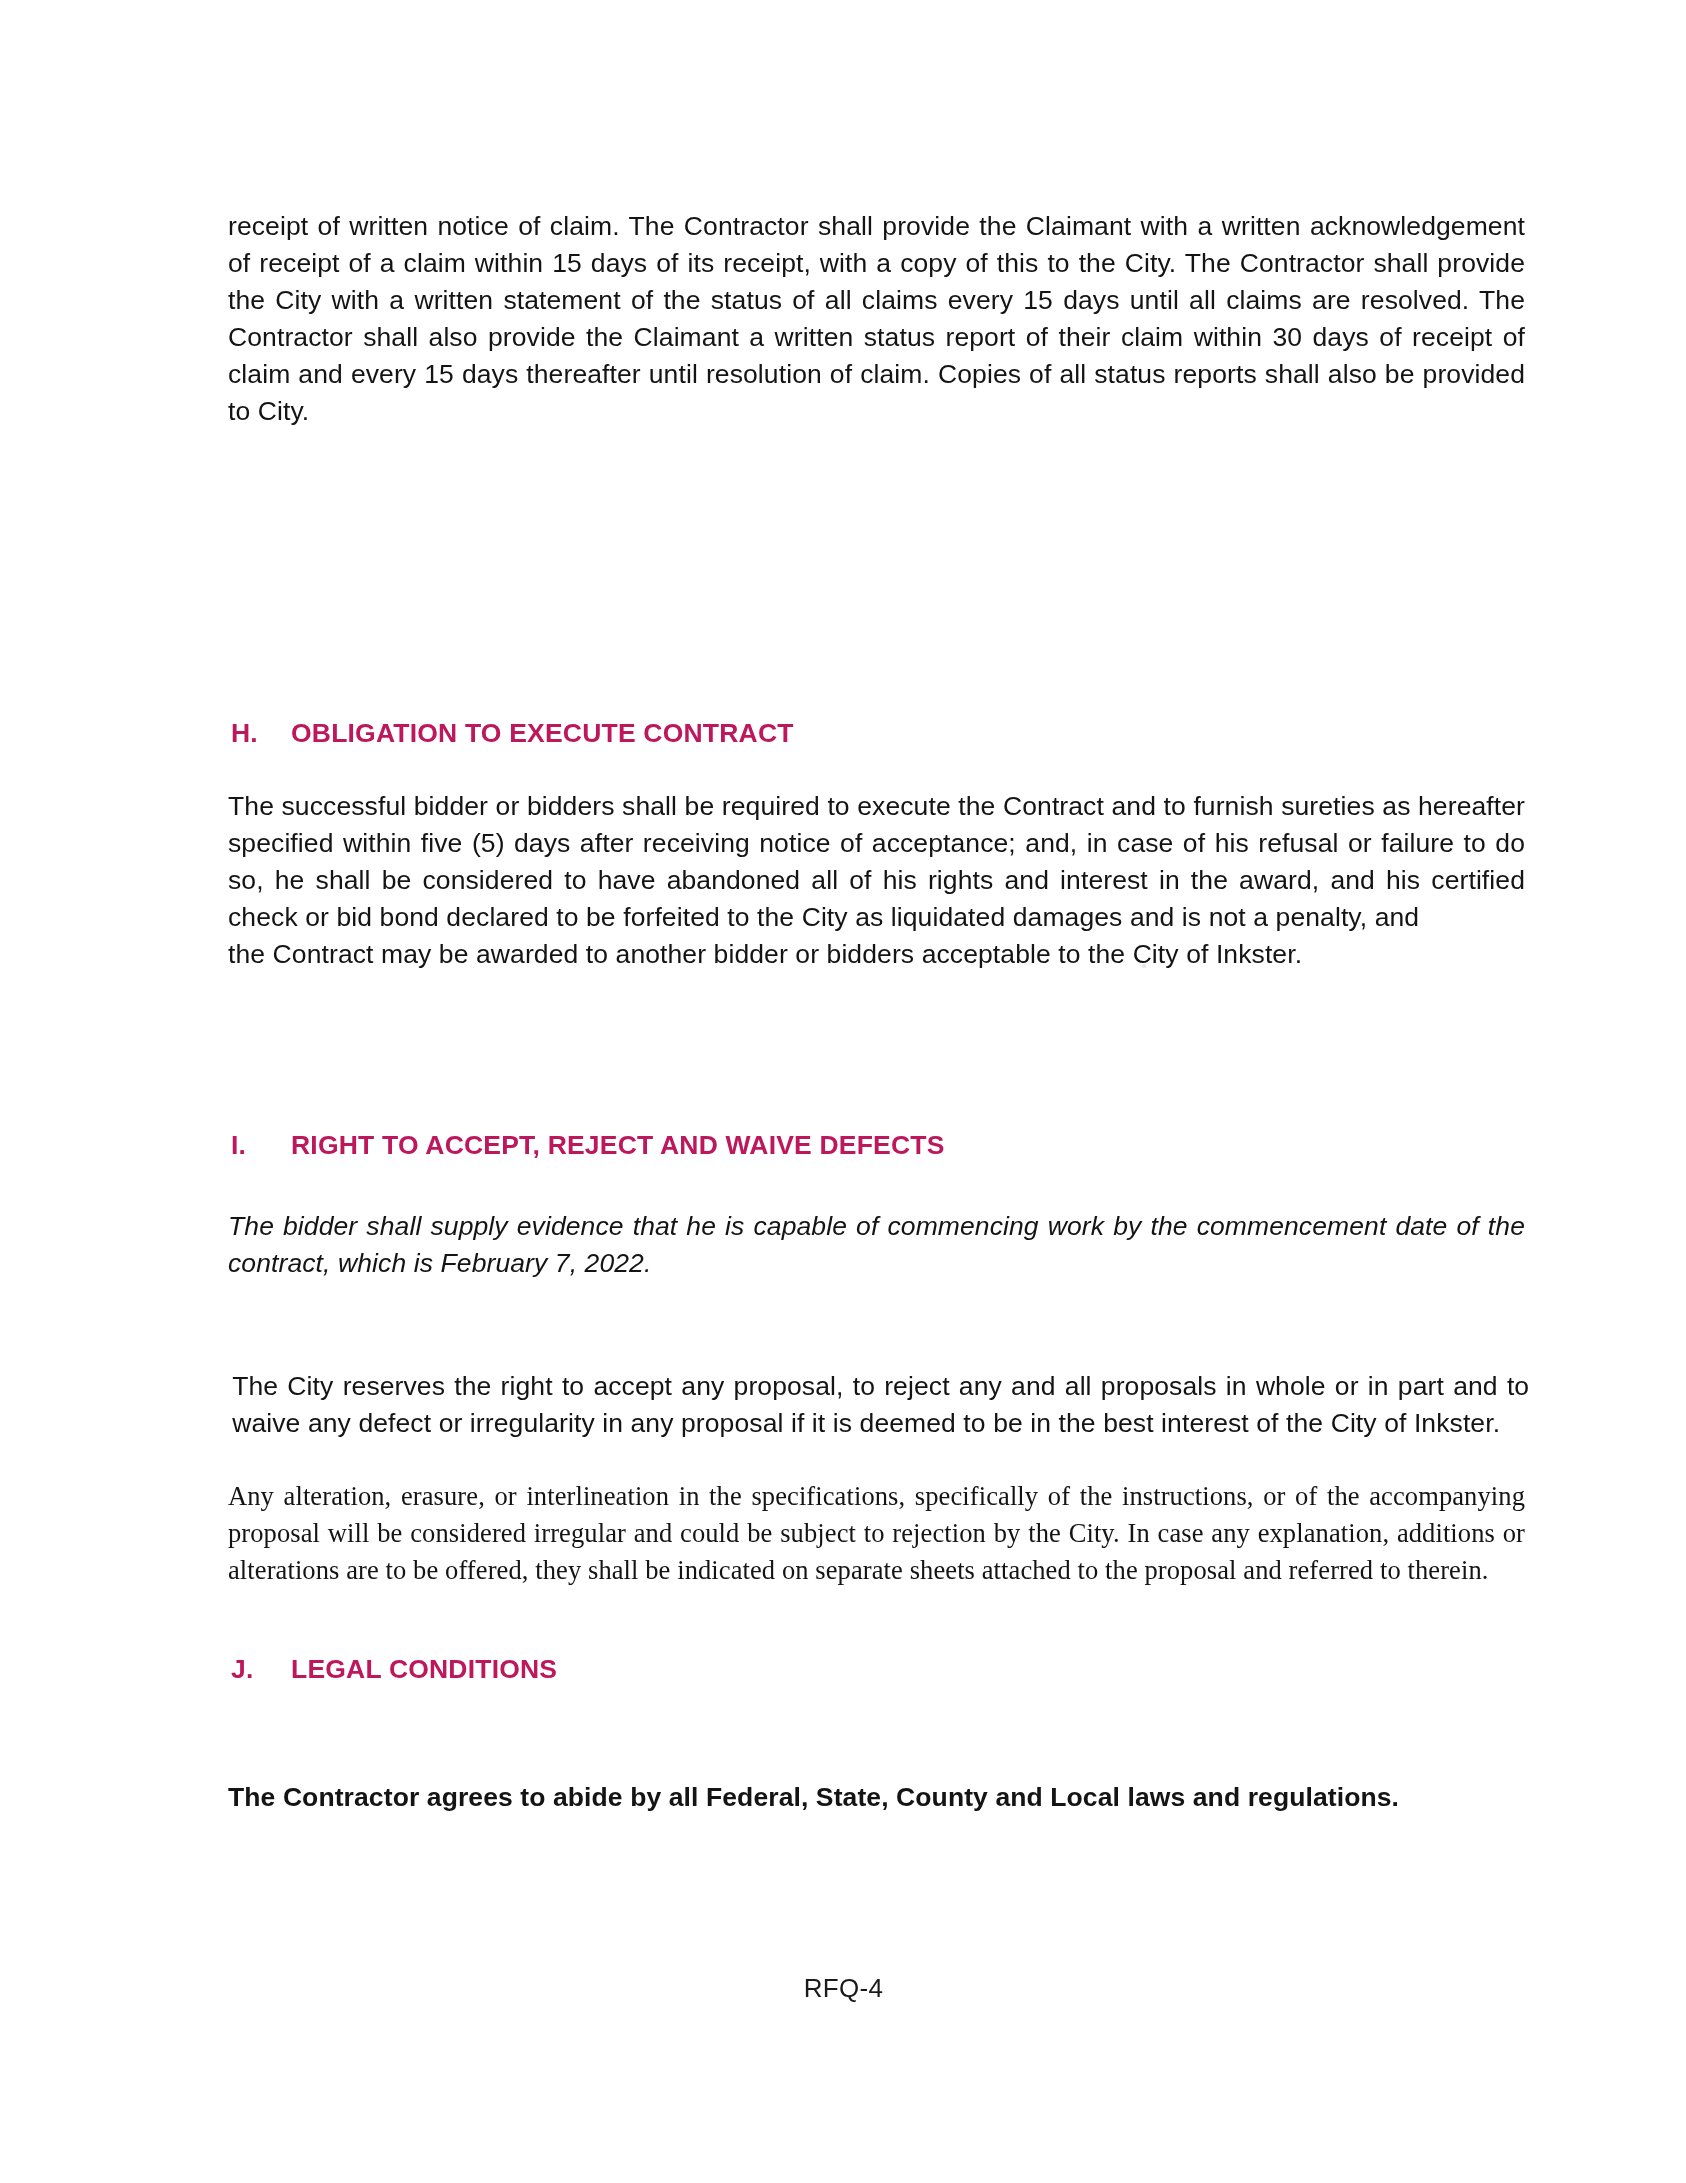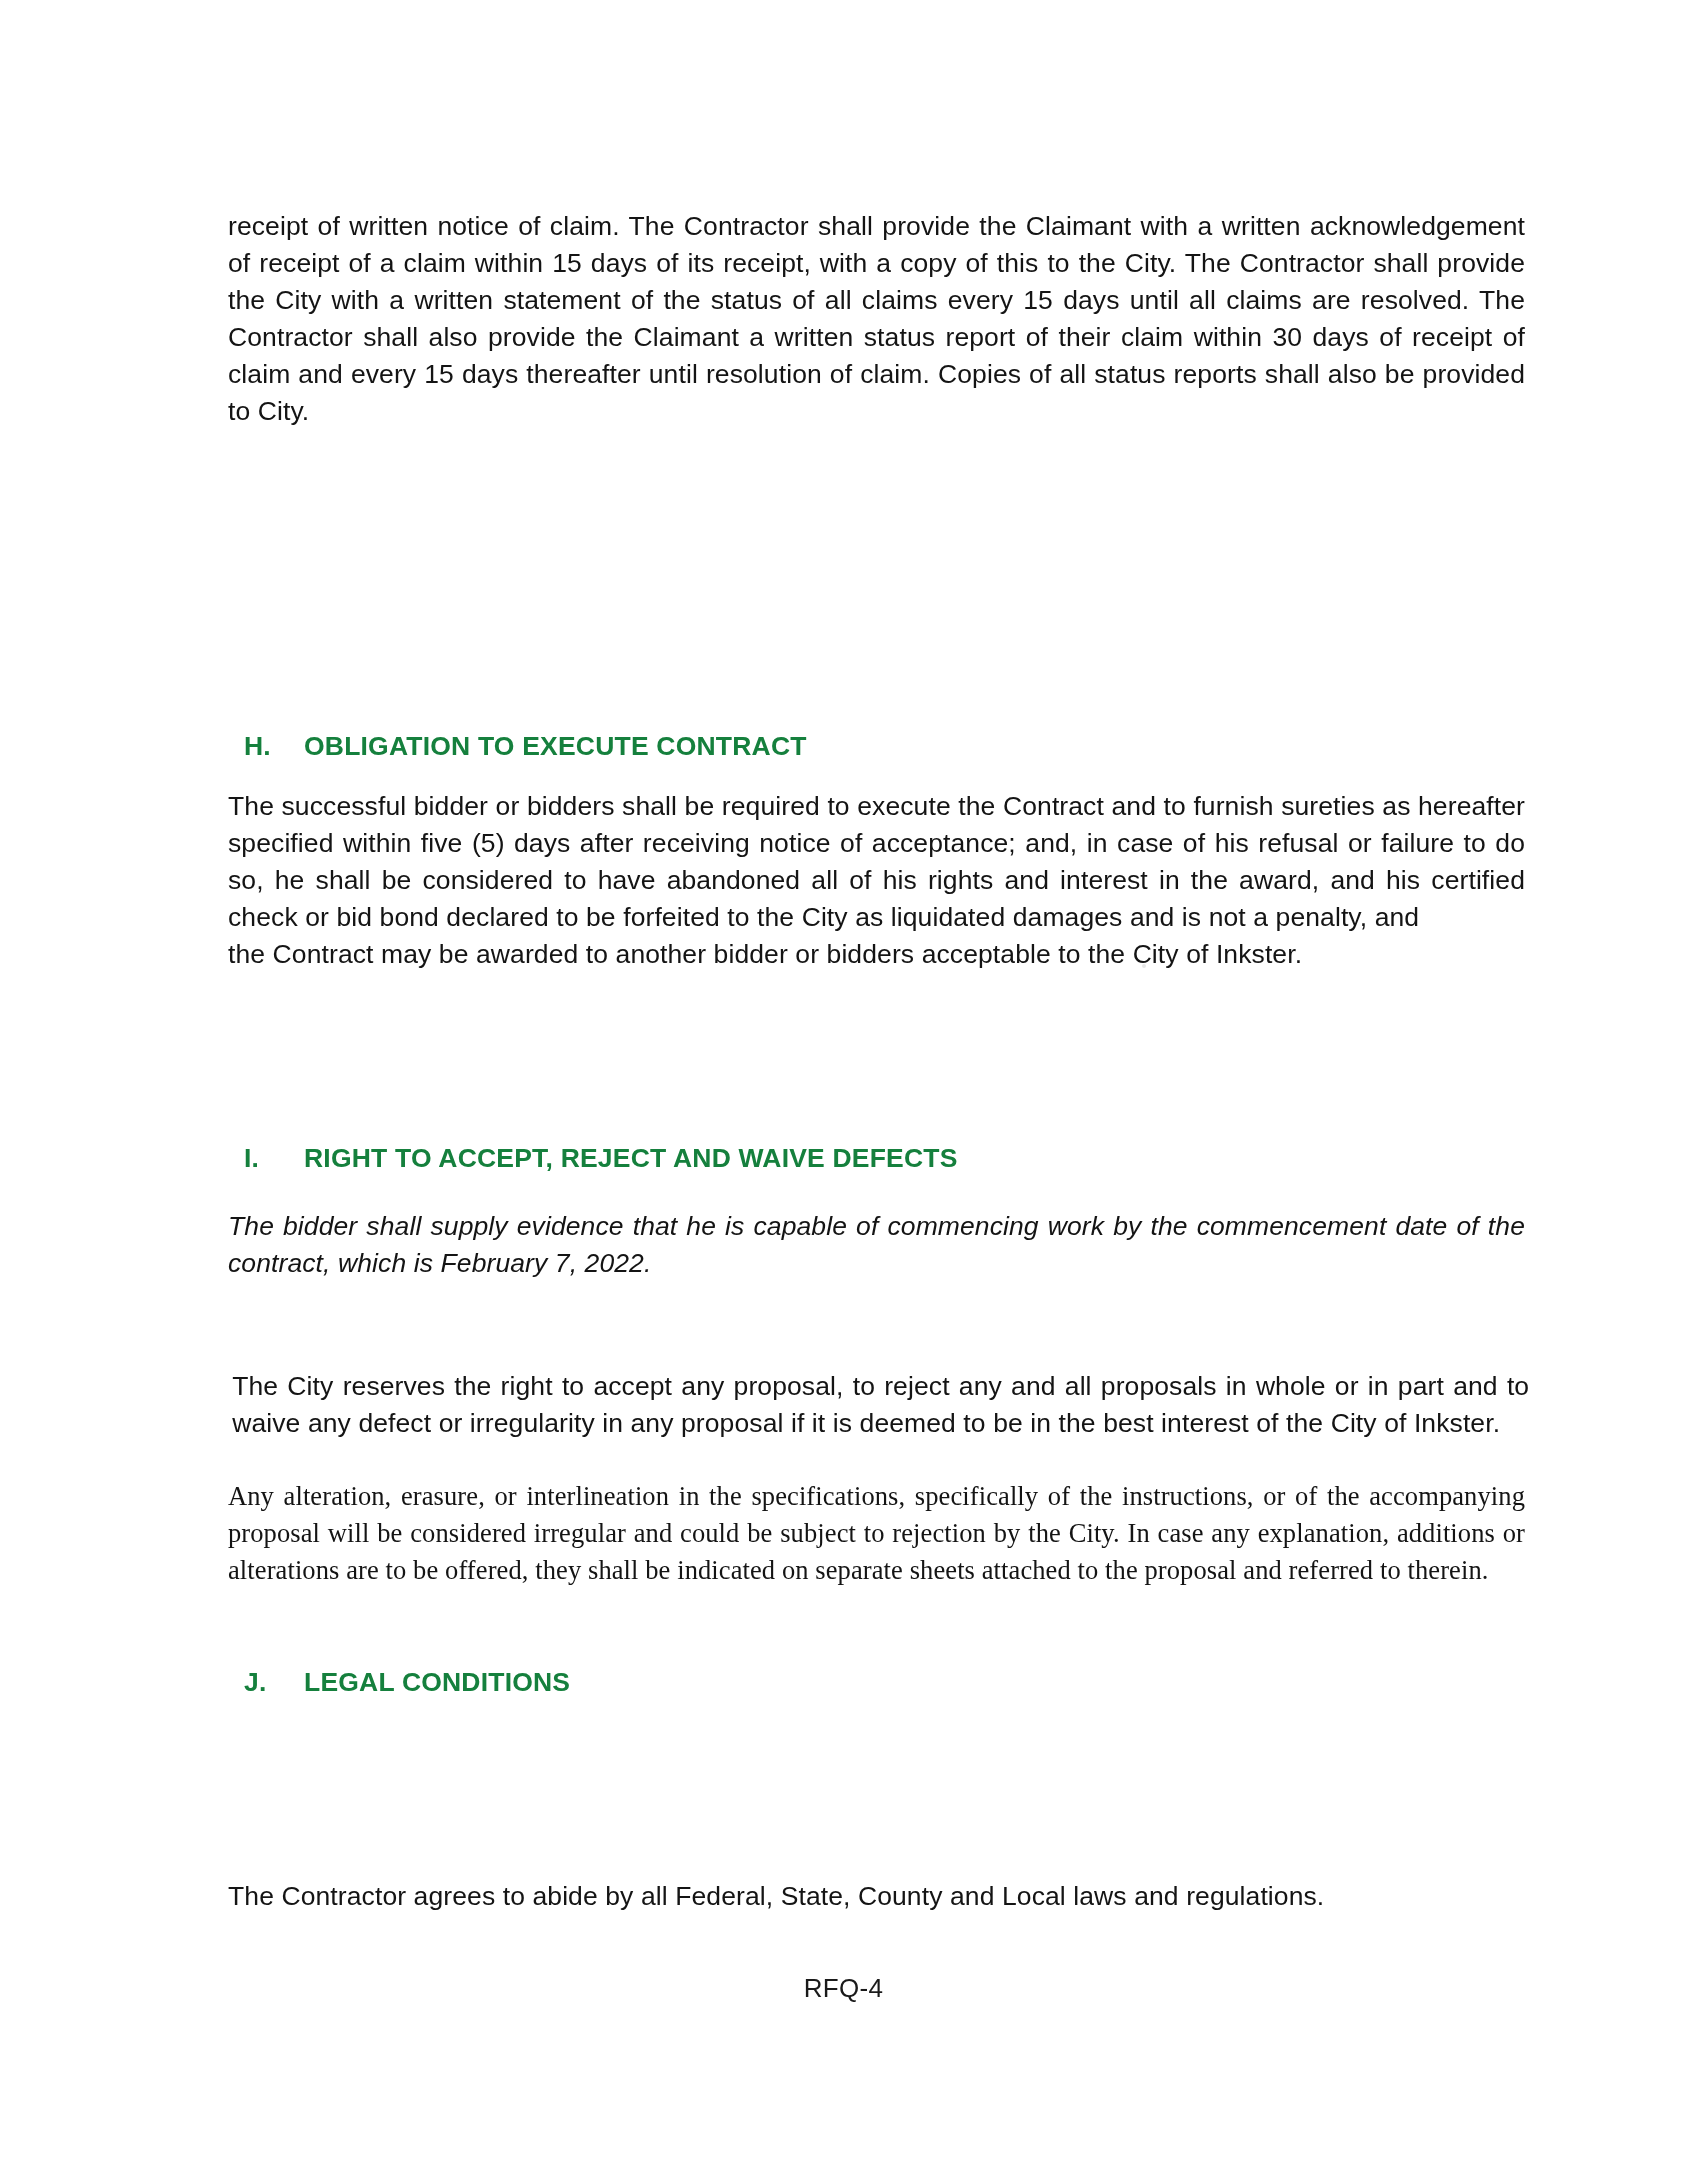--- a/index.html
+++ b/index.html
@@ -33,22 +33,22 @@
     text-align: justify;
     text-justify: inter-word;
     color: #141414;
     margin: 0;
     letter-spacing: 0.1px;
   }
   .heading {
     font-size: 26.5px;
     line-height: 37px;
     font-weight: bold;
-    color: #15803d;
-    margin: 16px;
+    color: #be185d;
+    margin: 3px;
     letter-spacing: 0.2px;
     white-space: pre;
   }
   .heading .letter {
     display: inline-block;
     width: 60px;
   }
   .footer {
     position: absolute;
     top: 1973px;
@@ -63,21 +63,21 @@
   
   .blk { position: absolute; left: 0; width: 1297px; }
   #blk-claims   { top: 208px; }
   #blk-h-head   { top: 712px; }
   #blk-h-body   { top: 788px; }
   #blk-i-head   { top: 1124px; }
   #blk-i-body   { top: 1208px; font-style: italic; }
   #blk-i-city   { top: 1328px; left: 4.2px; margin-top: 40px; }
   #blk-i-alter  { top: 1478px; font-family: Liberation Serif, serif; }
   #blk-j-head   { top: 1648px; }
-  #blk-j-body   { top: 1878px; }
+  #blk-j-body   { top: 1779px; font-weight: bold; }
 
   
   .speck {
     position: absolute;
     background: #d8d8d8;
     border-radius: 50%;
     opacity: 0.85;
   }
   #speck-1 { left: 1587px; top: 433px; width: 5.9px; height: 14.3px; background:#cfcfcf; border-radius: 1.7px; }
   #speck-2 { left: 1577px; top: 2049px; width: 11.8px; height: 5px; background:#dcdcdc; border-radius: 1.7px; }

